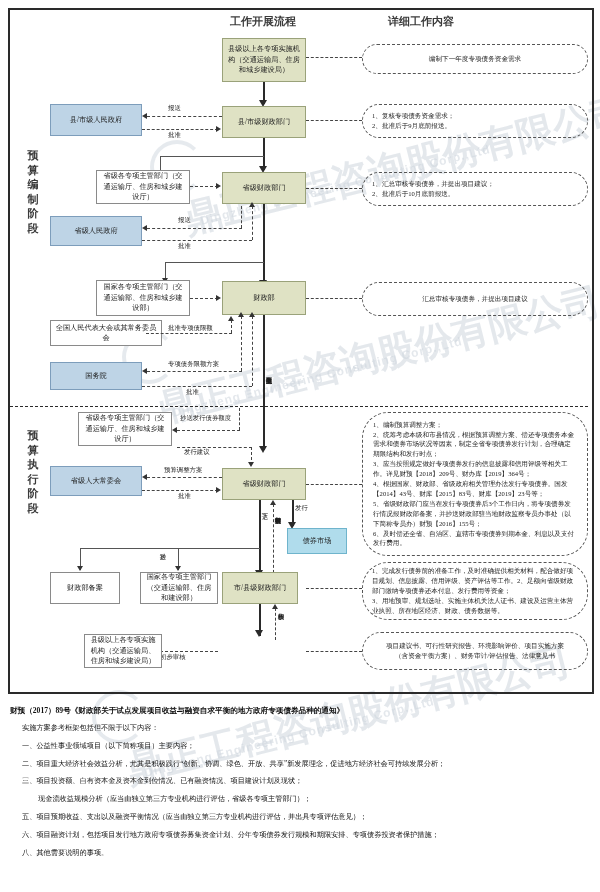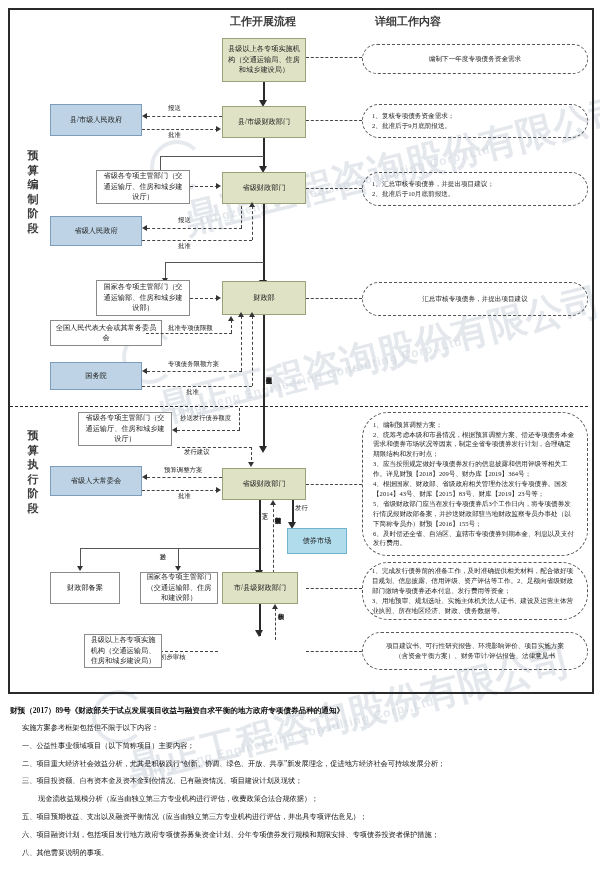--- a/index.html
+++ b/index.html
@@ -20,21 +20,21 @@
   .wmlogo.a{left:150px;top:140px;}
   .wmlogo.b{left:122px;top:330px;}
   .wmlogo.c{left:92px;top:690px;}
 
   
   .frame{position:absolute;left:8px;top:8px;width:582px;height:682px;border:2px solid #2a2a2a;}
 
   .hdr{position:absolute;font-size:11px;font-weight:bold;color:#3a3a3a;
        font-family:"Liberation Serif",serif;}
   .hdr-flow{left:230px;top:14px;}
-  .hdr-detail{left:375px;top:14px;}
+  .hdr-detail{left:388px;top:14px;}
 
   
   .stage{position:absolute;width:18px;font-size:11px;font-weight:bold;color:#3a3a3a;
          line-height:1.32;text-align:center;letter-spacing:0;}
   .stage span{display:block;}
   .stage-prep{left:24px;top:148px;}
   .stage-exec{left:24px;top:428px;}
 
   
   .box{position:absolute;box-sizing:border-box;display:flex;align-items:center;
@@ -311,19 +311,19 @@
     <p>项目建议书、可行性研究报告、环境影响评价、项目实施方案</p>
     <p>（含资金平衡方案）、财务审计/评估报告、法律意见书</p>
   </div>
 
   <div class="notes">
     <p class="t">财预（2017）89号《财政部关于试点发展项目收益与融资自求平衡的地方政府专项债券品种的通知》</p>
     <p class="l">实施方案参考框架包括但不限于以下内容：</p>
     <p class="l">一、公益性事业领域项目（以下简称项目）主要内容；</p>
     <p class="l">二、项目重大经济社会效益分析，尤其是积极践行“创新、协调、绿色、开放、共享”新发展理念，促进地方经济社会可持续发展分析；</p>
     <p class="l">三、项目投资额、自有资本金及资本金到位情况、已有融资情况、项目建设计划及现状；</p>
-    <p class="l ind">现金流收益规模分析（应当由独立第三方专业机构进行评估，收费政策合法合规依据）；</p>
+    <p class="l ind">现金流收益规模分析（应当由独立第三方专业机构进行评估，省级各专项主管部门）；</p>
     <p class="l">五、项目预期收益、支出以及融资平衡情况（应当由独立第三方专业机构进行评估，并出具专项评估意见）；</p>
     <p class="l">六、项目融资计划，包括项目发行地方政府专项债券募集资金计划、分年专项债券发行规模和期限安排、专项债券投资者保护措施；</p>
     <p class="l">八、其他需要说明的事项。</p>
   </div>
 
 </div>
 
 </body></html>

